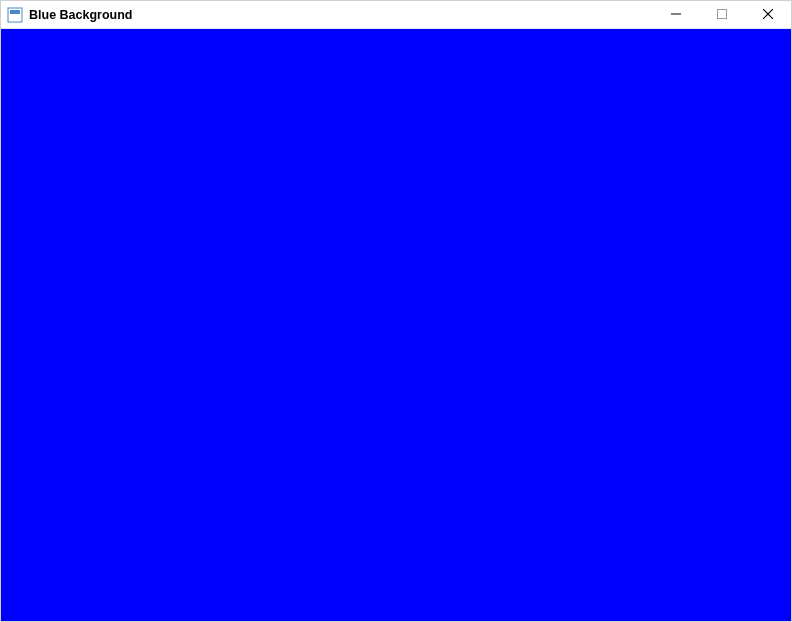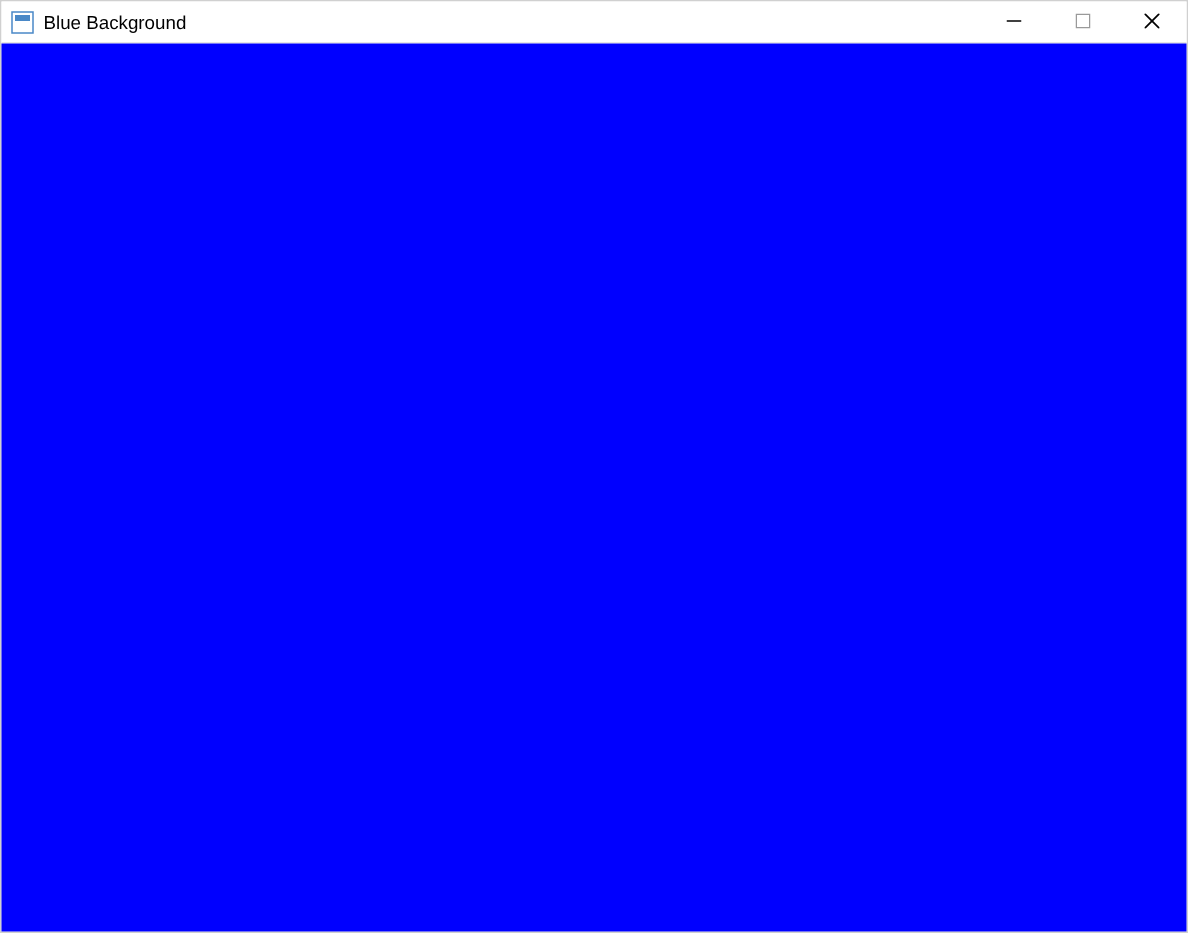--- a/index.html
+++ b/index.html
@@ -13,20 +13,21 @@
       font-family: "Segoe UI", Tahoma, sans-serif;
       background: #ffffff;
       overflow: hidden;
     }
     .window {
       width: 100%;
       height: 100%;
       display: flex;
       flex-direction: column;
       border: 1px solid #d0d0d0;
+      font-weight: bold;
     }
     .titlebar {
       height: 28px;
       background: #ffffff;
       display: flex;
       align-items: center;
       padding-left: 6px;
       border-bottom: 1px solid #e5e5e5;
     }
     .app-icon {

